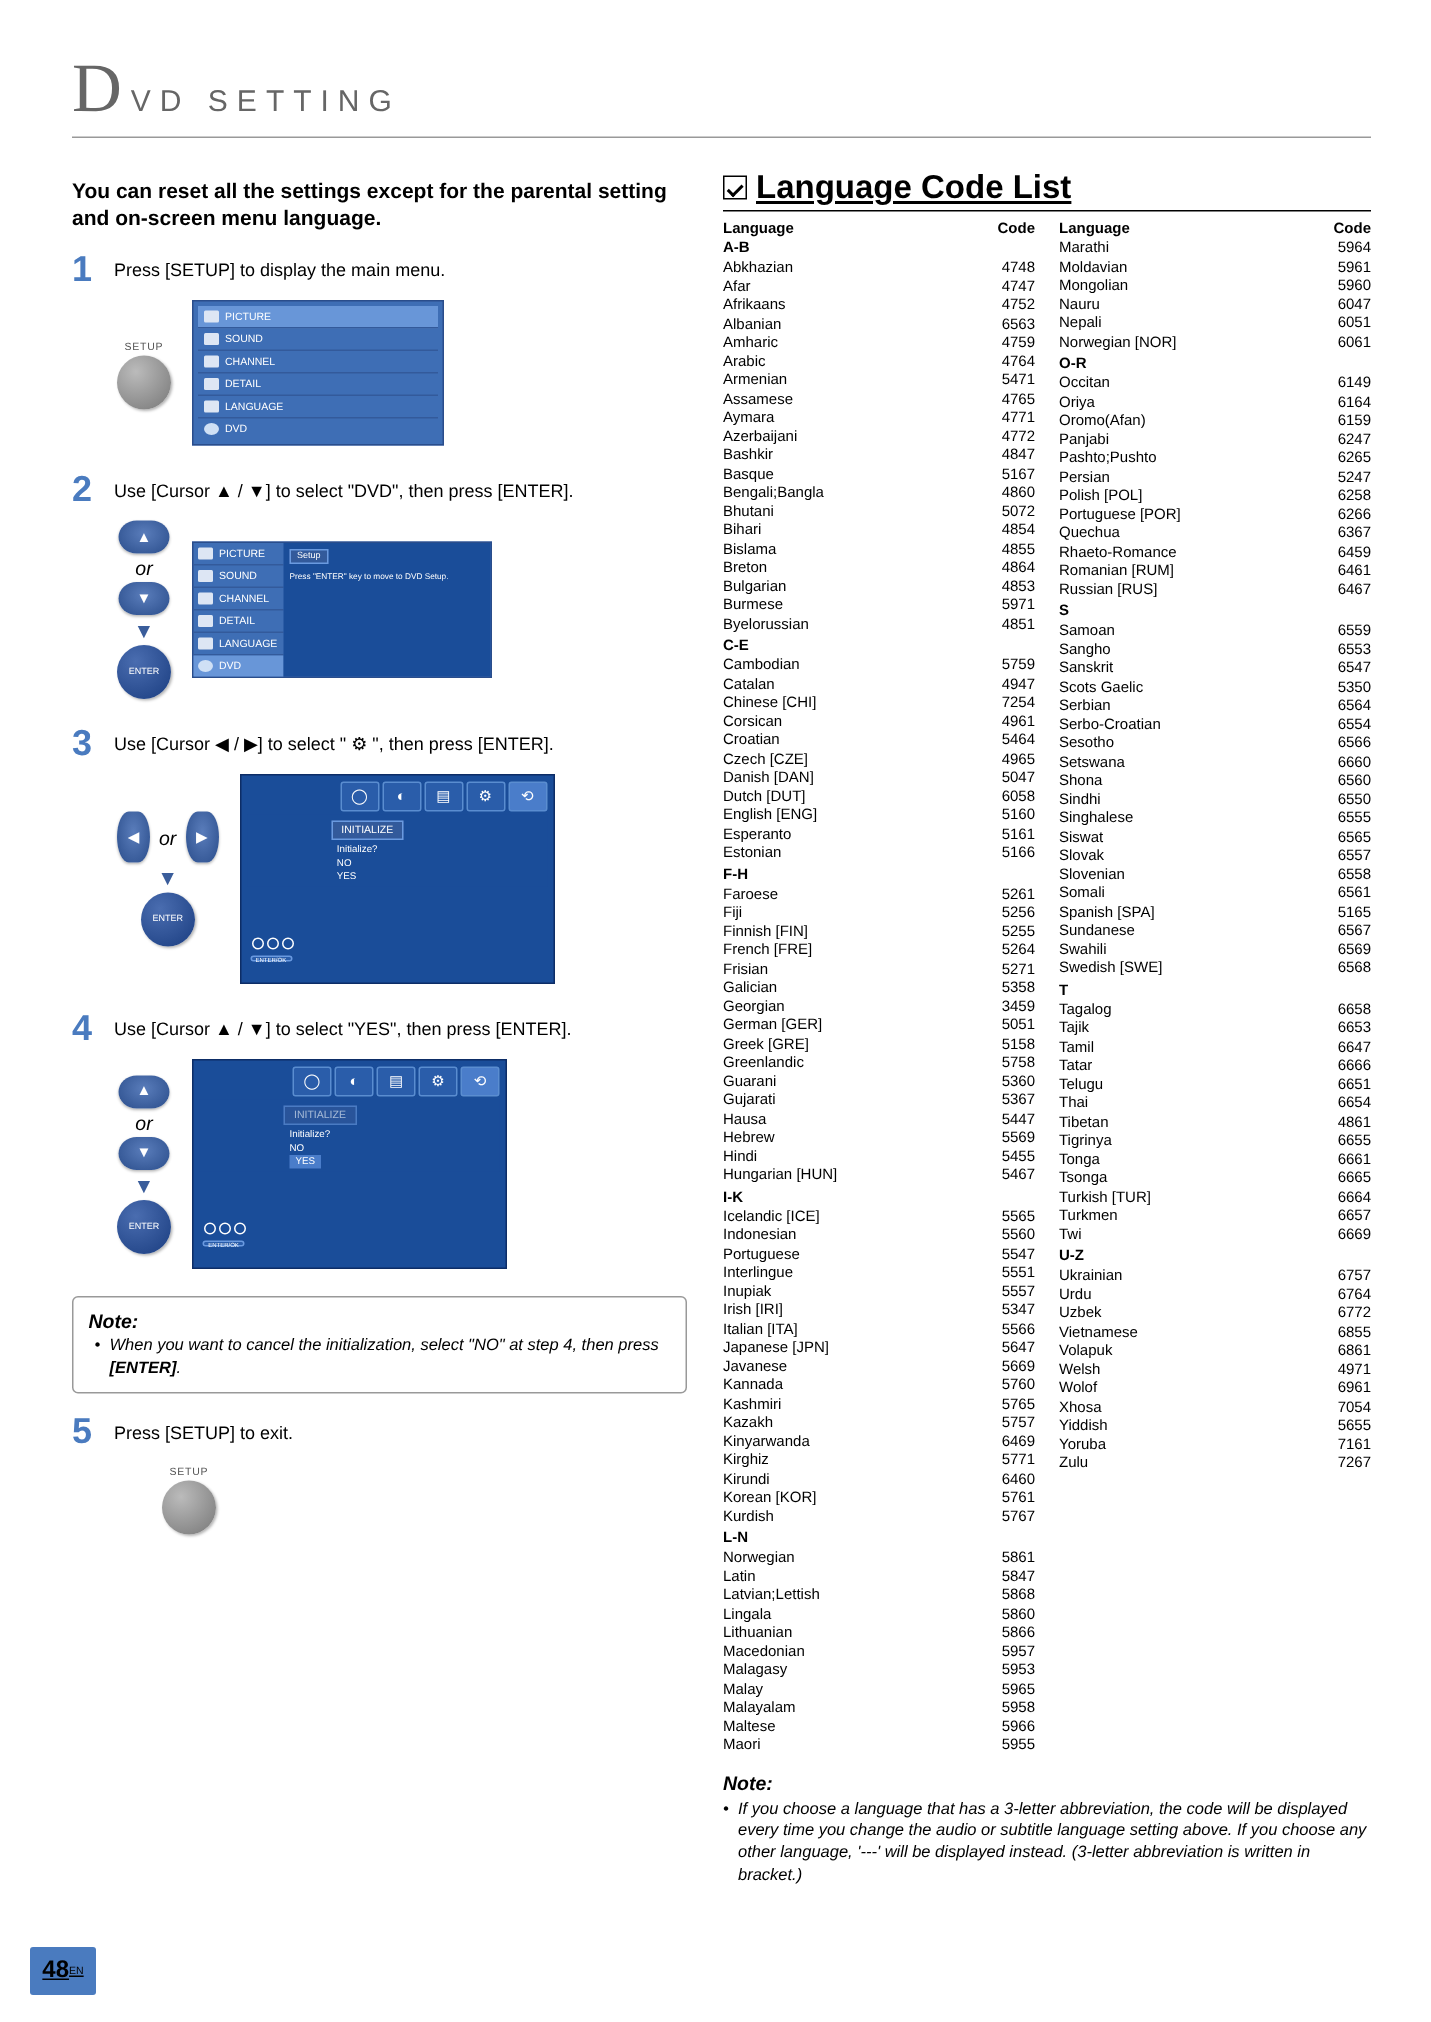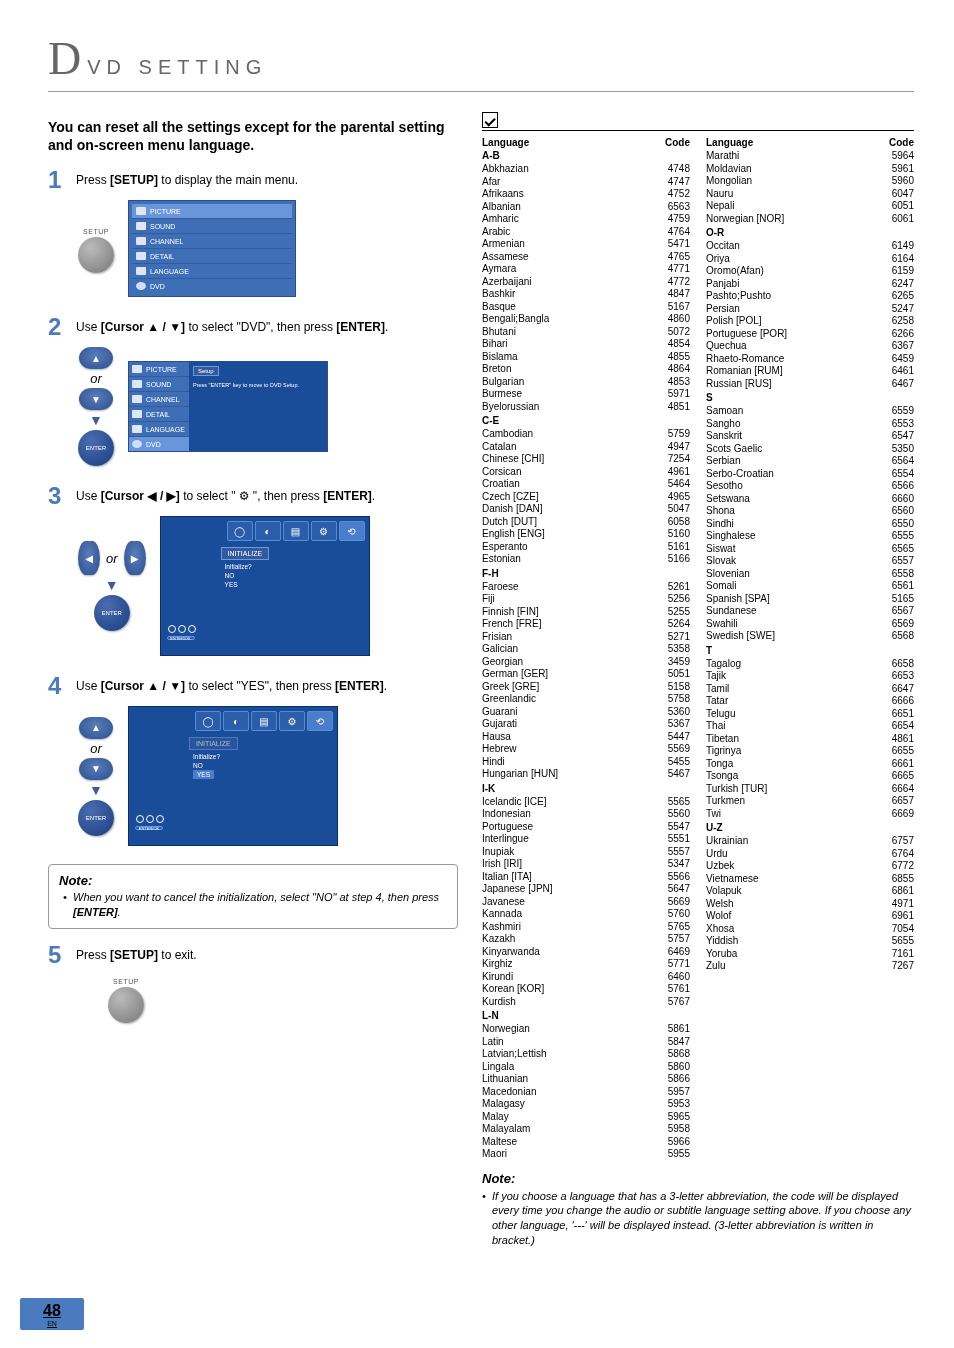--- a/index.html
+++ b/index.html
@@ -68,21 +68,21 @@
   .step-num {
     font-family: Arial, sans-serif;
     font-size: 24px;
     font-weight: bold;
     color: #4a7bbf;
     width: 20px;
     line-height: 1;
     flex-shrink: 0;
   }
   .step-text { font-size: 12px; line-height: 1.4; padding-top: 4px; }
-  .step-text b { font-weight: bold; }
+  .step-text b { font-weight: normal; }
   .step-illustration {
     display: flex;
     gap: 14px;
     align-items: center;
     margin: 8px 0 18px 30px;
   }
   .grey-btn {
     width: 36px; height: 36px;
     border-radius: 50%;
     background: radial-gradient(circle at 35% 30%, #bbb, #777);
@@ -191,23 +191,23 @@
   }
   .right-note .note-title { font-weight: bold; font-style: italic; font-size: 13px; margin-bottom: 3px; }
   .right-note ul { list-style:none; }
   .right-note li { font-style: italic; line-height:1.35; position:relative; padding-left:10px; }
   .right-note li::before { content:"•"; position:absolute; left:0; }
   .page-num-box {
     position: absolute;
     left: 20px; bottom: 18px;
     background: #4a7bbf;
     color: #000;
-    width: 64px; height: 32px;
+    width: 44px; height: 32px;
     border-radius: 2px;
-    display:flex; flex-direction:column; align-items:center; justify-content:center;text-decoration:underline;
+    display:flex; flex-direction:row; align-items:center; justify-content:center;text-decoration:underline;
   }
   .page-num-box .pn { font-size: 16px; font-weight: bold; color:#000; }
   .page-num-box .en { font-size: 7px; color:#000; }
   .menu-screen2 {
     width: 200px;
     background: #3e6eb5;
     border: 1px solid #2a4d8b;
     font-size: 7px; color:#fff;
     display:flex;
   }
@@ -412,20 +412,21 @@
       <div class="btn-col">
         <div class="btn-label">SETUP</div>
         <div class="grey-btn"></div>
       </div>
     </div>
   </div>
 
   <div class="col-right">
     <div class="section-title">
       <span class="checkbox-icon"></span>
+      <span class="underline">Language Code List</span>
     </div>
 
     <div class="lang-columns">
       <div class="lang-col">
         <div class="lang-header">
           <span>Language</span>
           <span>Code</span>
         </div>
         <div id="langcol1">
             <div class="lang-group">A-B</div>

